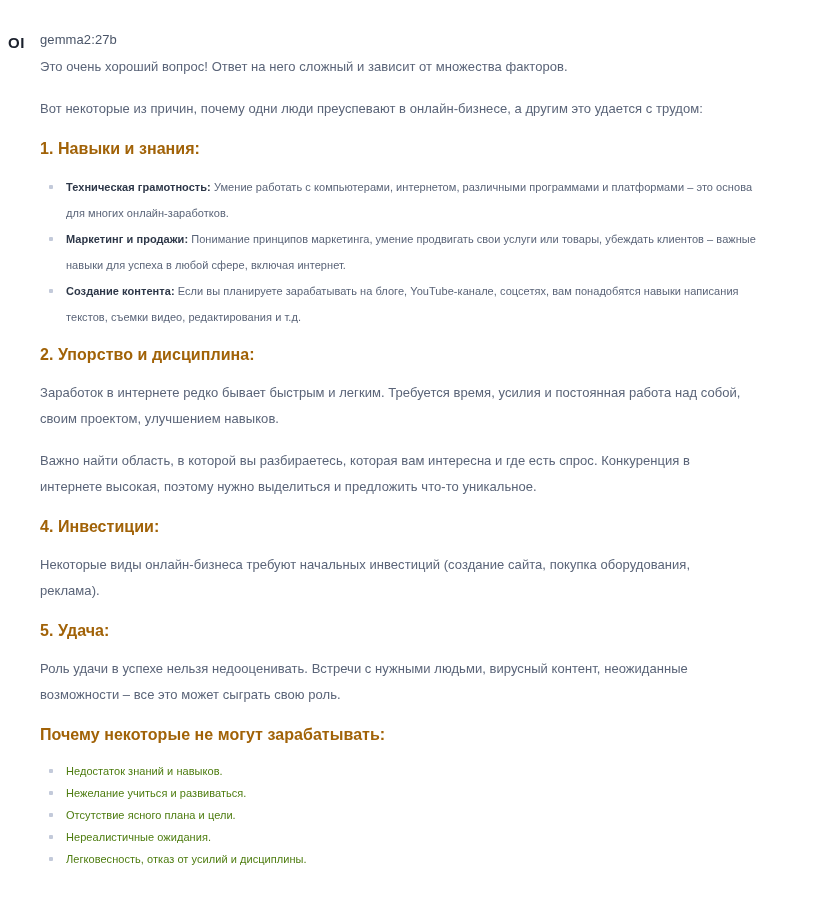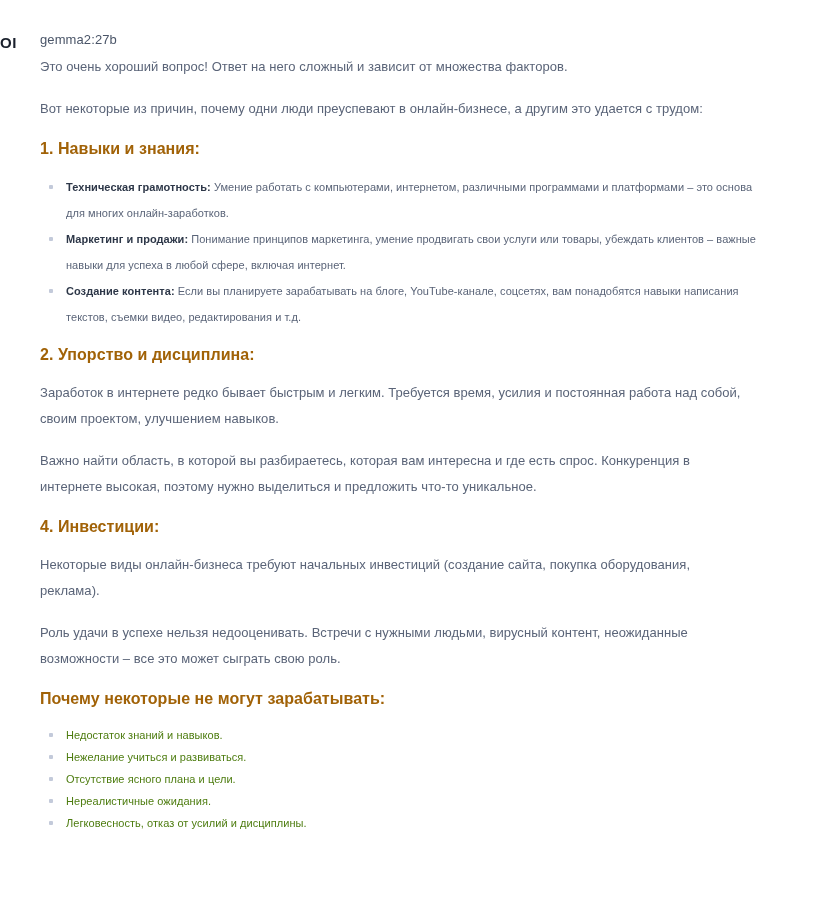--- a/index.html
+++ b/index.html
@@ -17,21 +17,21 @@
   }
 
   .message {
     position: relative;
     padding: 32px 0 0 0;
     box-sizing: border-box;
   }
 
   .avatar {
     position: absolute;
-    left: 0;
+    left: 8px;
     top: 34px;
     width: 24px;
     height: 18px;
     font-size: 15px;
     font-weight: 700;
     letter-spacing: 0.5px;
     color: #1a202c;
     line-height: 18px;
     font-family: "Liberation Sans", "DejaVu Sans", sans-serif;
   }
@@ -125,20 +125,21 @@
         <ul class="bullets">
           <li><b>Техническая грамотность:</b><span> Умение работать с компьютерами, интернетом, различными программами и платформами – это основа для многих онлайн-заработков.</span></li>
           <li><b>Маркетинг и продажи:</b><span> Понимание принципов маркетинга, умение продвигать свои услуги или товары, убеждать клиентов – важные навыки для успеха в любой сфере, включая интернет.</span></li>
           <li><b>Создание контента:</b><span> Если вы планируете зарабатывать на блоге, YouTube-канале, соцсетях, вам понадобятся навыки написания текстов, съемки видео, редактирования и т.д.</span></li>
         </ul>
         <div class="section-head">2. Упорство и дисциплина:</div>
         <p class="para">Заработок в интернете редко бывает быстрым и легким. Требуется время, усилия и постоянная работа над собой, своим проектом, улучшением навыков.</p>
         <p class="para">Важно найти область, в которой вы разбираетесь, которая вам интересна и где есть спрос. Конкуренция в интернете высокая, поэтому нужно выделиться и предложить что-то уникальное.</p>
         <div class="section-head">4. Инвестиции:</div>
         <p class="para">Некоторые виды онлайн-бизнеса требуют начальных инвестиций (создание сайта, покупка оборудования, реклама).</p>
+        <div class="section-head">5. Удача:</div>
         <p class="para">Роль удачи в успехе нельзя недооценивать. Встречи с нужными людьми, вирусный контент, неожиданные возможности – все это может сыграть свою роль.</p>
         <div class="section-head">Почему некоторые не могут зарабатывать:</div>
         <ul class="bullets tight">
           <li>Недостаток знаний и навыков.</li>
           <li>Нежелание учиться и развиваться.</li>
           <li>Отсутствие ясного плана и цели.</li>
           <li>Нереалистичные ожидания.</li>
           <li>Легковесность, отказ от усилий и дисциплины.</li>
         </ul>
       </div>

